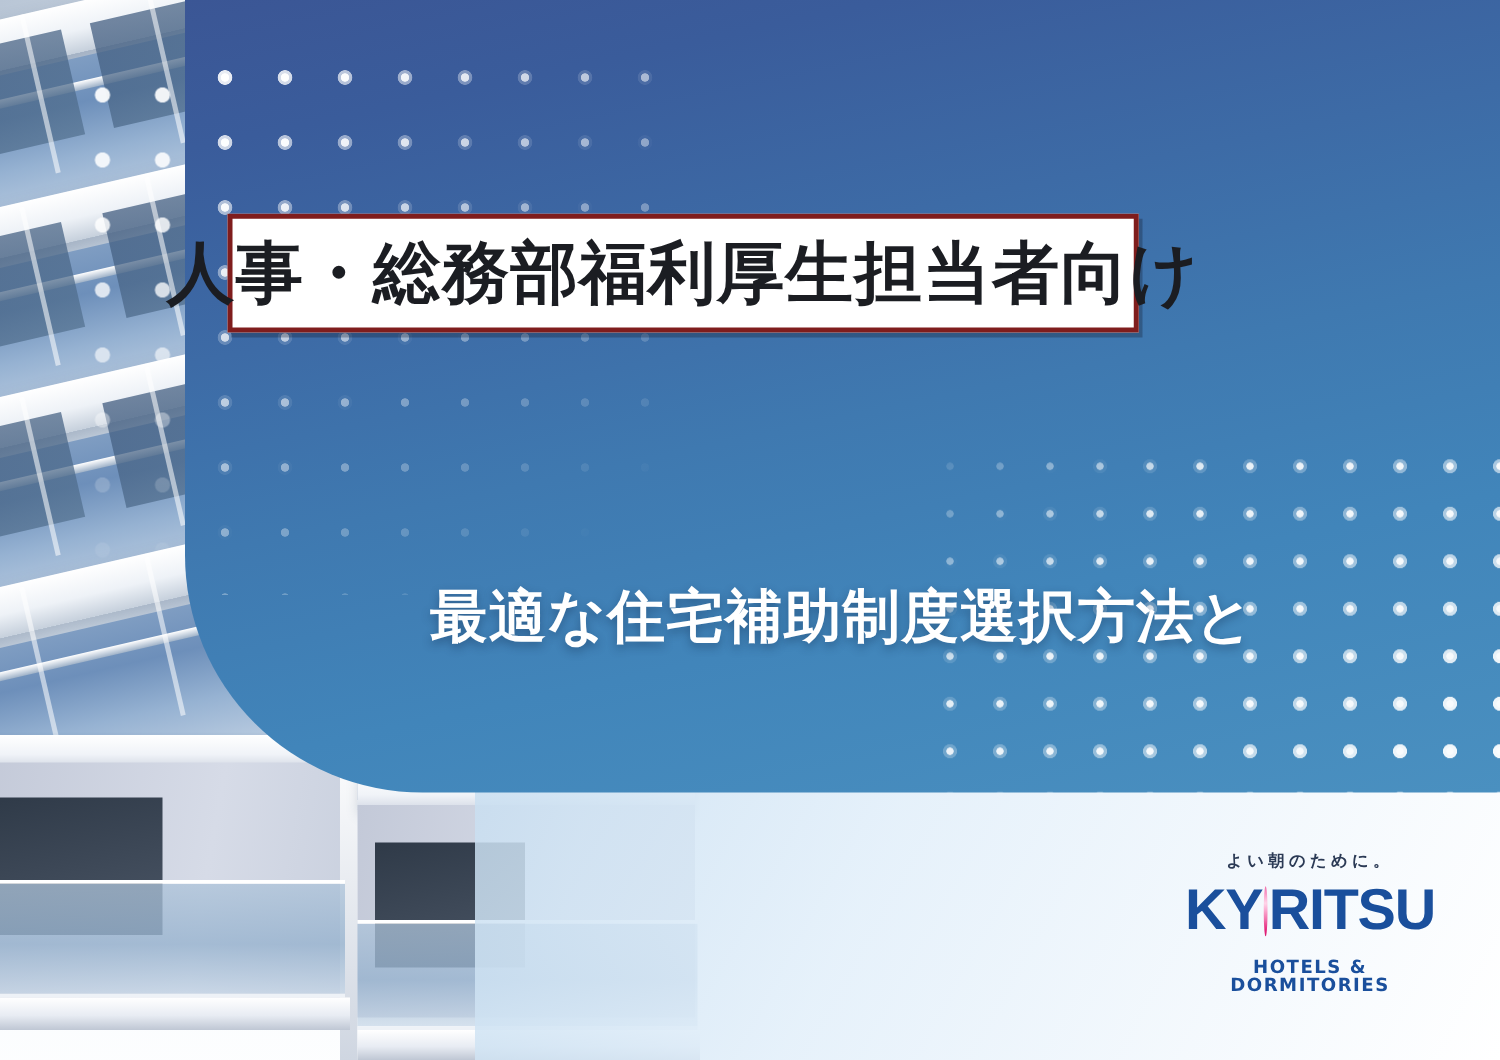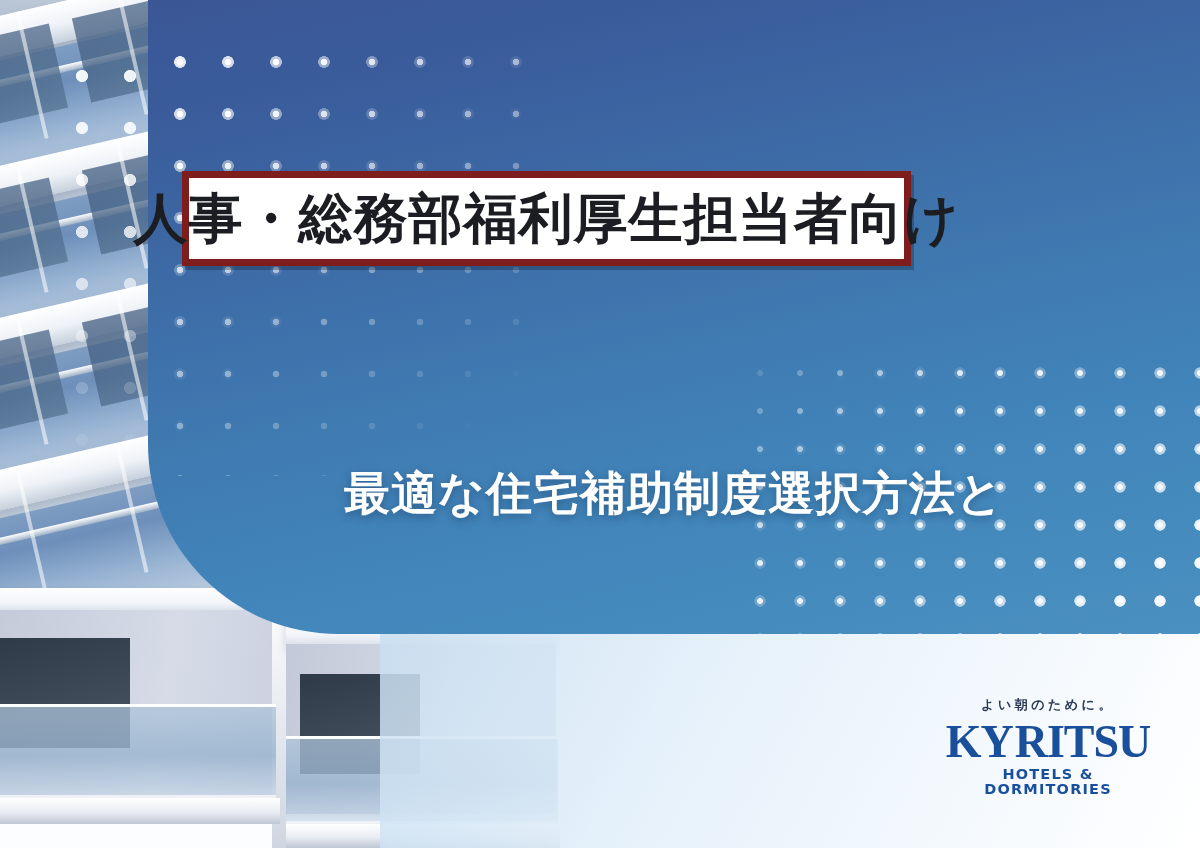--- a/index.html
+++ b/index.html
@@ -150,21 +150,21 @@
     -webkit-mask-image:linear-gradient(172deg, rgba(0,0,0,1) 0%, rgba(0,0,0,.8) 46%, rgba(0,0,0,.2) 78%, rgba(0,0,0,0) 100%);
     mask-image:linear-gradient(172deg, rgba(0,0,0,1) 0%, rgba(0,0,0,.8) 46%, rgba(0,0,0,.2) 78%, rgba(0,0,0,0) 100%);
     pointer-events:none;
   }
 
   
   .eyebrow-box {
     position:absolute;
     left:182px; top:171px; width:729px; height:95px;
     background:#ffffff;
-    border:7px solid #7f1d1d;
+    border:4px solid #7f1d1d;
     display:flex; align-items:center; justify-content:center;
     box-shadow:3px 4px 0 rgba(18,24,40,.30);
   }
   .eyebrow-text {
     font-family:"DejaVu Sans","Liberation Sans",sans-serif;
     font-weight:700;
     font-size:54px;
     line-height:1;
     letter-spacing:1px;
     color:#1b1d22;
@@ -238,21 +238,21 @@
     font-size:13px;
     font-weight:600;
     letter-spacing:3.5px;
     color:#2b3a55;
     margin-bottom:7px;
   }
   .logo-wordmark {
     position:relative;
     height:47px;
     display:flex; align-items:center; justify-content:center;
-    font-family:Liberation Serif, serif;
+    font-family:Liberation Sans, sans-serif;
     font-weight:700;
     font-size:46px;
     letter-spacing:-1px;
     color:#1a4f9c;
   }
   .logo-sun {
     display:inline-block;
     width:40px; height:40px;
     border-radius:50%;
     margin:0 1px;
@@ -260,21 +260,21 @@
         #ffd7ea 0%,
         #fba8cf 22%,
         #f06aa8 52%,
         #e4267c 80%,
         #d9166f 100%);
     vertical-align:middle;
     position:relative;
     top:2px;
   }
   .logo-sub {
-    margin-top:2px;
+    margin-top:17px;
     font-family:"DejaVu Sans","Liberation Sans",sans-serif;
     font-weight:700;
     font-size:14.5px;
     letter-spacing:1.2px;
     color:#1a4f9c;
   }
 </style>
 </head>
 <body>
 

